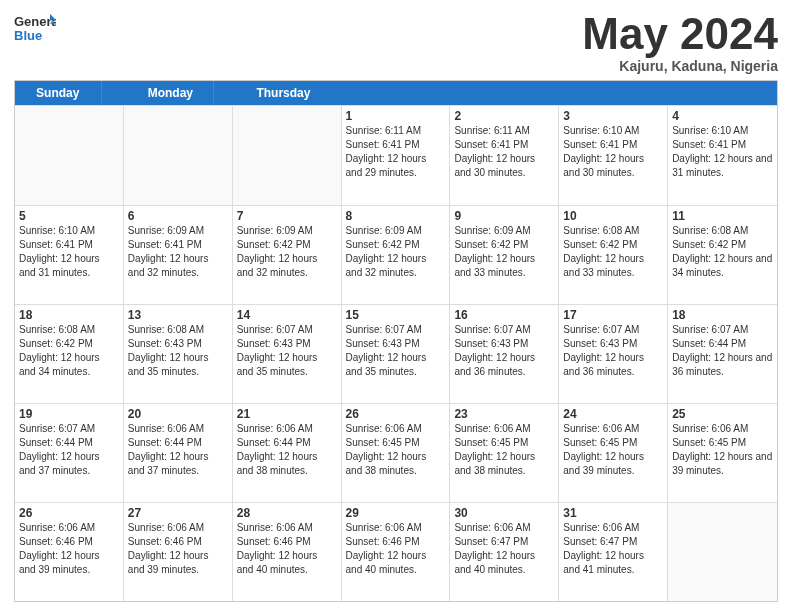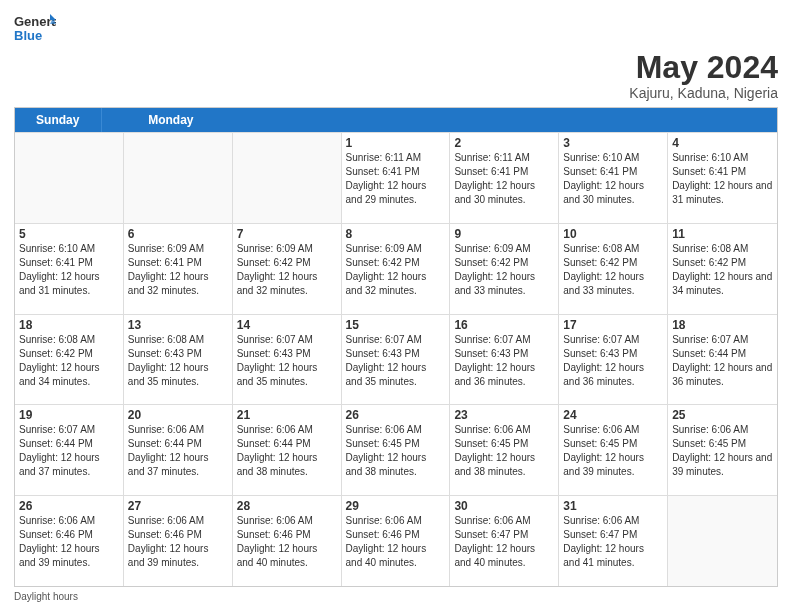--- a/index.html
+++ b/index.html
@@ -25,29 +25,29 @@
     }
     .logo {
       display: flex;
       align-items: center;
       gap: 4px;
     }
     .title-block {
       text-align: right;
     }
     .main-title {
-      font-size: 32px;
+      font-size: 44px;
       font-weight: bold;
       color: #333;
       line-height: 1.1;
-      margin-top: 40px;
     }
     .subtitle {
       font-size: 14px;
       color: #555;
+      font-weight: bold;
     }
     .calendar {
       flex: 1;
       display: flex;
       flex-direction: column;
       border: 1px solid #ccc;
     }
     .cal-header-row {
       display: grid;
       grid-template-columns: repeat(7, 1fr);
@@ -119,20 +119,21 @@
     <div class="title-block">
       <div class="main-title">May 2024</div>
       <div class="subtitle">Kajuru, Kaduna, Nigeria</div>
     </div>
   </div>
 
   <div class="calendar">
     <div class="cal-header-row">
     <div class="cal-header-cell">Sunday</div>
         <div class="cal-header-cell">Monday</div>
+        <div class="cal-header-cell">Thursday</div>
       </div>
     <div class="cal-body">
     <div class="cal-row">
           <div class="cal-cell empty"></div>
           <div class="cal-cell empty"></div>
           <div class="cal-cell empty"></div>
           <div class="cal-cell">
             <span class="cell-day">1</span>
             <div class="cell-info" style="white-space: pre-line;">Sunrise: 6:11 AM
 Sunset: 6:41 PM
@@ -324,16 +325,13 @@
             <span class="cell-day">31</span>
             <div class="cell-info" style="white-space: pre-line;">Sunrise: 6:06 AM
 Sunset: 6:47 PM
 Daylight: 12 hours and 41 minutes.</div>
           </div>
           <div class="cal-cell empty"></div>
         </div>
       </div>
   </div>
 
-  <div class="footer">
-    <span>Daylight hours</span>
-  </div>
 </div>
 
 </body></html>

